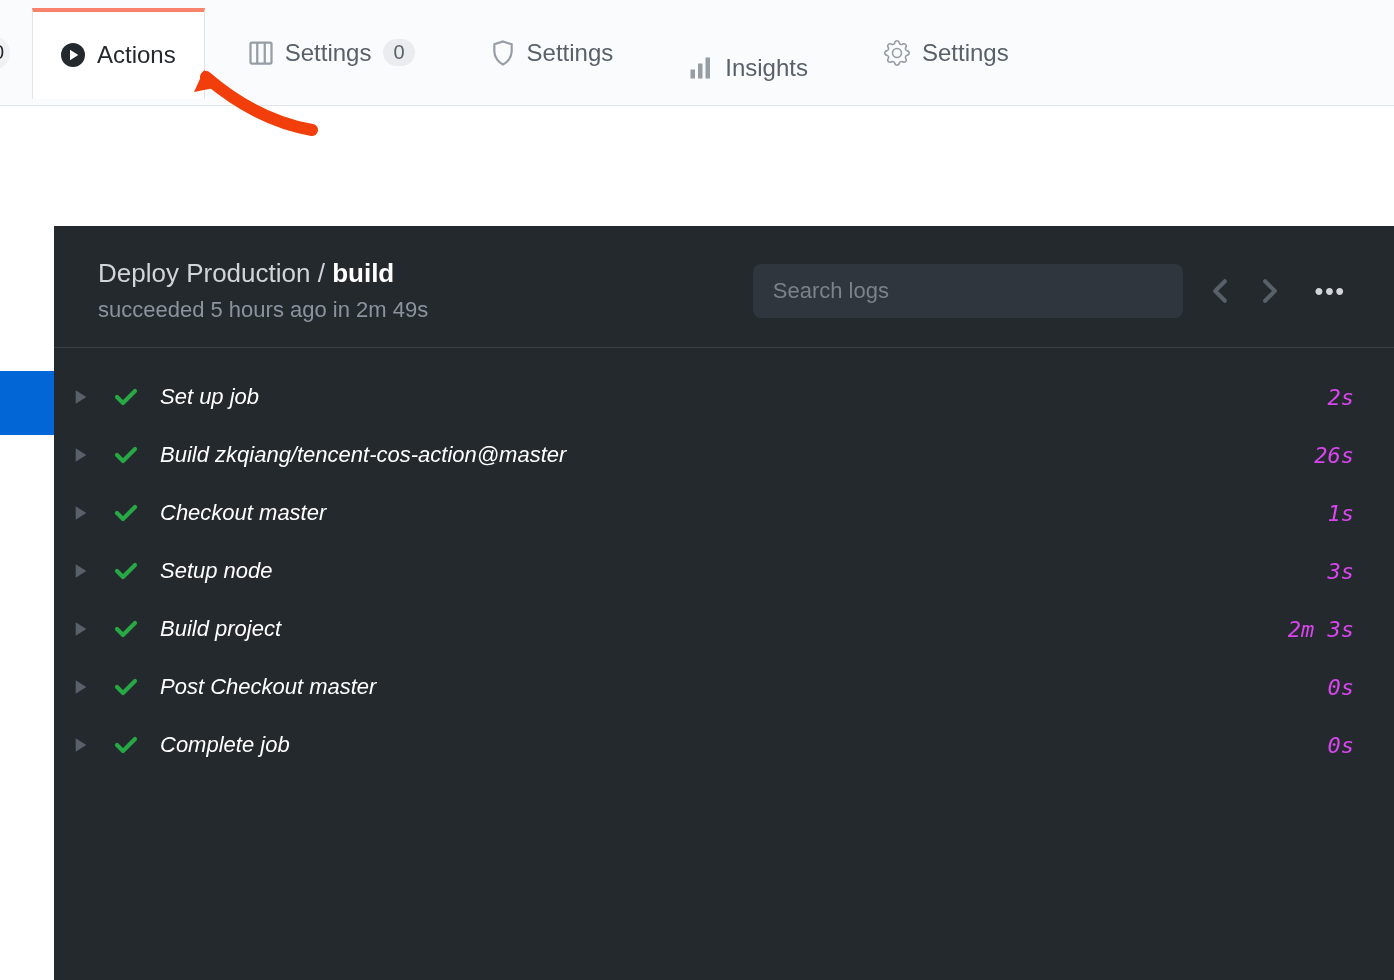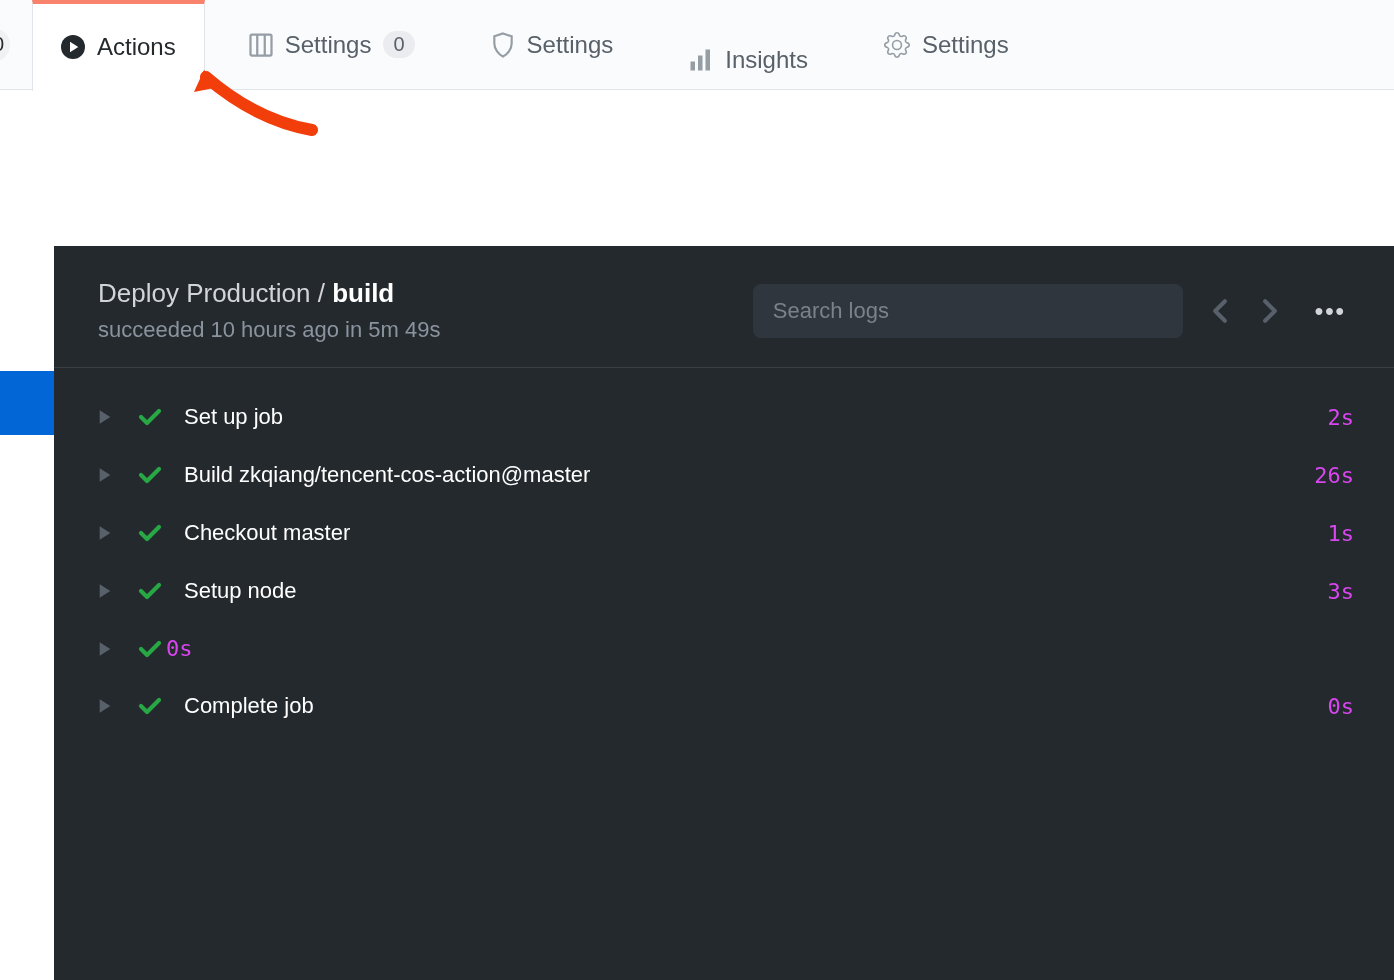--- a/index.html
+++ b/index.html
@@ -14,21 +14,21 @@
       width: 1394px;
       height: 980px;
       overflow: hidden;
       position: relative;
     }
     
     
     .top-nav {
       display: flex;
       align-items: center;
-      height: 90px;
+      height: 106px;
       border-bottom: 1px solid #e1e4e8;
       background: #fafbfc;
       padding-left: 0;
     }
     
     .nav-pill-edge {
       width: 22px;
       height: 34px;
       background: #f0f1f2;
       border-top-right-radius: 17px;
@@ -100,21 +100,20 @@
     
     
     .log-panel-container {
       position: absolute;
       left: 54px;
       top: 226px;
       right: 0;
       bottom: 0;
       background: #24292e;
       color: #d1d5da;
-      margin-top: 20px;
     }
     
     .log-header {
       display: flex;
       align-items: center;
       justify-content: space-between;
       padding: 32px 40px 24px 44px;
       border-bottom: 1px solid #3a3f45;
     }
     
@@ -172,21 +171,22 @@
     .more-menu {
       color: #d1d5da;
       cursor: pointer;
       font-size: 24px;
       letter-spacing: 2px;
       font-weight: bold;
       padding: 0 8px;
     }
     
     .log-steps {
-      padding: 20px 40px 20px 44px;
+      padding: 20px 40px 20px 20px;
+      font-style: italic;
     }
     
     .log-step {
       display: flex;
       align-items: center;
       padding: 16px 0;
       cursor: pointer;
     }
     
     .step-chevron {
@@ -293,21 +293,21 @@
 
 <div class="blue-indicator"></div>
 
 <div class="log-panel-container">
 
   <div class="log-header">
     <div class="log-header-left">
       <div class="log-title">
         <span>Deploy Production / </span><span class="bold">build</span>
       </div>
-      <div class="log-subtitle">succeeded 10 hours ago in 5m 49s</div>
+      <div class="log-subtitle">succeeded 5 hours ago in 2m 49s</div>
     </div>
 
     <div class="log-header-right">
       <input type="text" class="search-input" placeholder="Search logs" style="">
 
       <span class="nav-chevron">
         <svg width="18" height="26" viewBox="0 0 10 16" fill="none" stroke="#586069" stroke-width="2.5" stroke-linecap="round" stroke-linejoin="round">
           <path d="M8 2 L2 8 L8 14"></path>
         </svg>
       </span>
@@ -384,20 +384,35 @@
     <span class="step-chevron">
       <svg width="14" height="16" viewBox="0 0 10 12" fill="#586069">
         <path d="M1 1 L9 6 L1 11 Z"></path>
       </svg>
     </span>
     <span class="step-check">
       <svg width="24" height="20" viewBox="0 0 16 12" fill="none" stroke="#28a745" stroke-width="2.8" stroke-linecap="round" stroke-linejoin="round">
         <path d="M2 6 L6 10 L14 2"></path>
       </svg>
     </span>
+    <span class="step-name">Build project</span>
+    <span class="step-duration">2m 3s</span>
+  </div>
+      <div class="log-step">
+    <span class="step-chevron">
+      <svg width="14" height="16" viewBox="0 0 10 12" fill="#586069">
+        <path d="M1 1 L9 6 L1 11 Z"></path>
+      </svg>
+    </span>
+    <span class="step-check">
+      <svg width="24" height="20" viewBox="0 0 16 12" fill="none" stroke="#28a745" stroke-width="2.8" stroke-linecap="round" stroke-linejoin="round">
+        <path d="M2 6 L6 10 L14 2"></path>
+      </svg>
+    </span>
+    <span class="step-name">Post Checkout master</span>
     <span class="step-duration">0s</span>
   </div>
       <div class="log-step">
     <span class="step-chevron">
       <svg width="14" height="16" viewBox="0 0 10 12" fill="#586069">
         <path d="M1 1 L9 6 L1 11 Z"></path>
       </svg>
     </span>
     <span class="step-check">
       <svg width="24" height="20" viewBox="0 0 16 12" fill="none" stroke="#28a745" stroke-width="2.8" stroke-linecap="round" stroke-linejoin="round">

